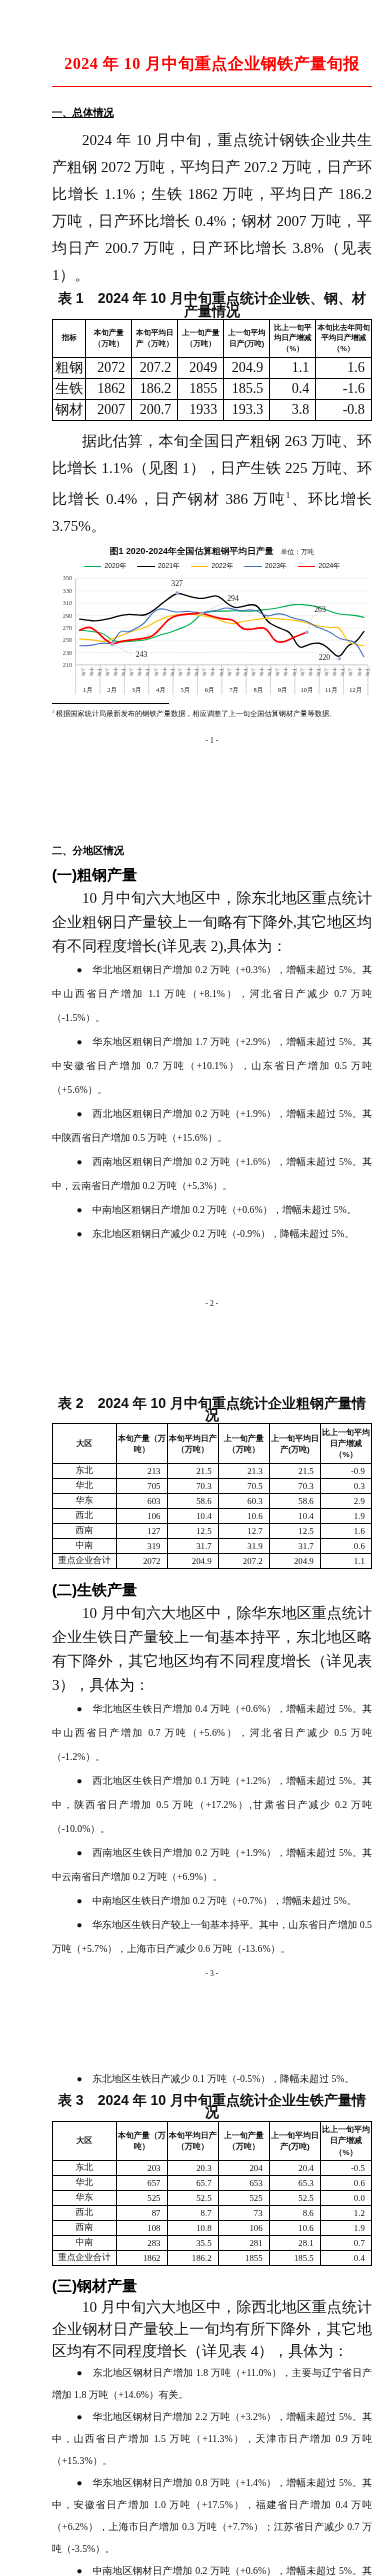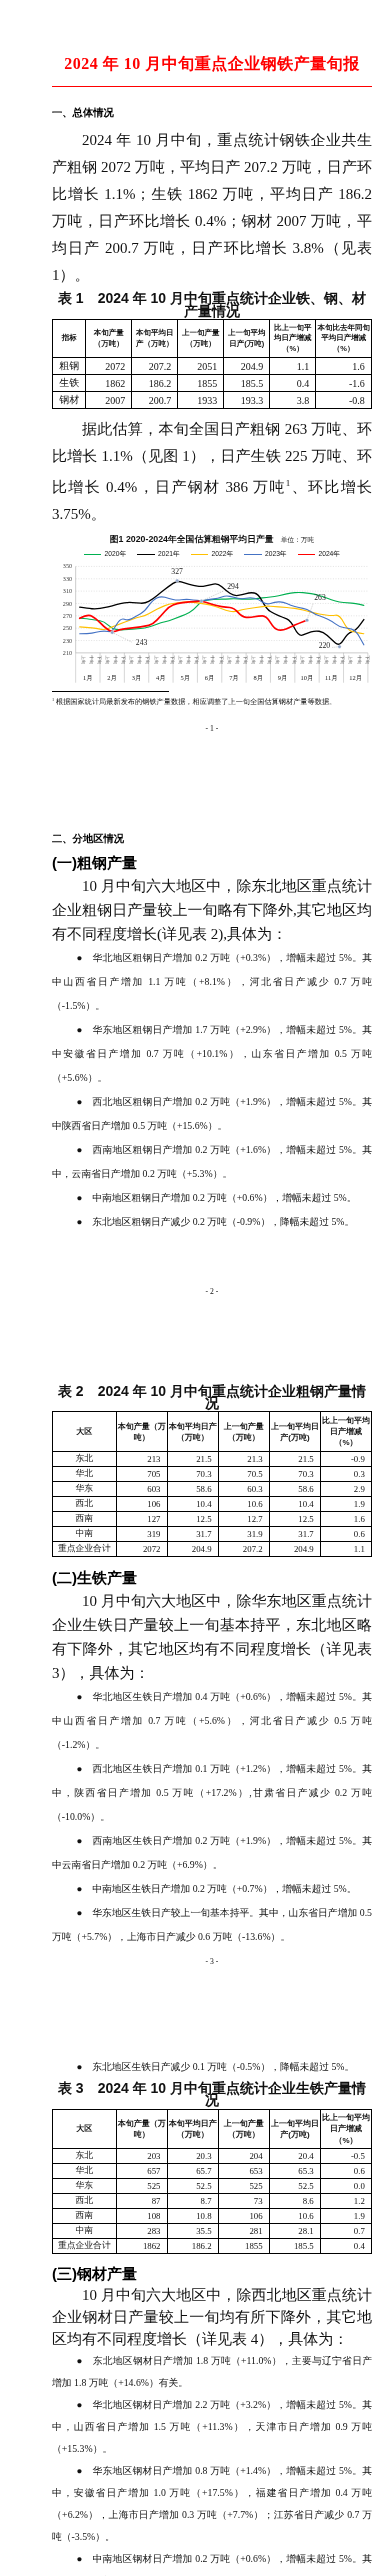--- a/index.html
+++ b/index.html
@@ -15,21 +15,21 @@
   .lh52{line-height:27px;} .lh47{line-height:24px;} .lh43{line-height:22px;}
   p.bullet{font-size:9.8px;text-align:justify;margin:0;text-indent:2.5em;}
   .tbl-title{text-align:center;font-family:"Liberation Sans",sans-serif;font-weight:bold;
              font-size:14px;line-height:12.4px;}
   table.tbl{border-collapse:collapse;width:100%;table-layout:fixed;}
   table.tbl th,table.tbl td{border:0.5px solid #000;}
   table.tbl th{font-family:"Liberation Sans",sans-serif;font-weight:bold;text-align:center;
                padding:2.6px 1px;line-height:1.4;}
   table.tbl td{font-family:"Liberation Serif",serif;padding:1px 6.2px 1px 2.1px;text-align:right;height:12px;}
   table.tbl td.rowhead{text-align:center;padding:1px 1px;}
-  table.tbl-t1 th{font-size:7.5px;} table.tbl-t1 td{font-size:10px;}
+  table.tbl-t1 th{font-size:7.5px;} table.tbl-t1 td{font-size:14px;}
   table.tbl-t1 th:first-child{width:9.5%;} table.tbl-t1 th:nth-child(7){width:16.5%;}
   table.tbl-reg th{font-size:8px;} table.tbl-reg td{font-size:8.8px;}
   table.tbl-reg th:first-child{width:19%;}
   .pagenum{text-align:center;font-size:7.7px;line-height:11.3px;}
   .fn-rule{width:117px;border-top:0.8px solid #000;height:0;}
   .footnote{font-size:7.2px;line-height:12.4px;margin:0;}
   .chart-wrap{margin-top:6.2px;}
   .chart-title{text-align:center;font-family:"Liberation Sans",sans-serif;font-weight:bold;font-size:8.8px;line-height:11.3px;}
   .chart-unit{font-family:"Liberation Serif",serif;font-weight:normal;font-size:6.7px;margin-left:7.2px;}
   .legend{display:flex;justify-content:center;align-items:center;gap:11.3px;margin-top:3.1px;height:11.3px;}
@@ -38,21 +38,21 @@
   sup{font-size:0.6em;}
 </style>
 </head>
 <body>
 
 <div class="content">
 
   <div class="doc-title">2024 年 10 月中旬重点企业钢铁产量旬报</div>
   <div class="title-rule"></div>
 
-  <div class="h-num" style="margin-top:18.5px;">一、总体情况</div>
+  <div class="h-num" style="margin-top:18.5px;text-decoration:underline;">一、总体情况</div>
 
   <p class="body lh52" style="margin-top:7.2px;">2024 年 10 月中旬，重点统计钢铁企业共生产粗钢 2072 万吨，平均日产 207.2 万吨，日产环比增长 1.1%；生铁 1862 万吨，平均日产 186.2 万吨，日产环比增长 0.4%；钢材 2007 万吨，平均日产 200.7 万吨，日产环比增长 3.8%（见表 1）。</p>
 
   <div class="tbl-title" style="margin-top:3.1px;">表 1　2024 年 10 月中旬重点统计企业铁、钢、材产量情况</div>
   <table class="tbl tbl-t1" style="margin-top:2.1px;">
       <thead>
         <tr>
           <th>指标</th>
           <th>本旬产量（万吨）</th>
           <th>本旬平均日产（万吨）</th>
@@ -60,21 +60,21 @@
           <th>上一旬平均日产(万吨)</th>
           <th>比上一旬平均日产增减（%）</th>
           <th>本旬比去年同旬平均日产增减（%）</th>
         </tr>
       </thead>
       <tbody>
         <tr>
           <td class="rowhead">粗钢</td>
           <td>2072</td>
           <td>207.2</td>
-          <td>2051</td>
+          <td>2049</td>
           <td>204.9</td>
           <td>1.1</td>
           <td>1.6</td>
         </tr>
         <tr>
           <td class="rowhead">生铁</td>
           <td>1862</td>
           <td>186.2</td>
           <td>1855</td>
           <td>185.5</td>

